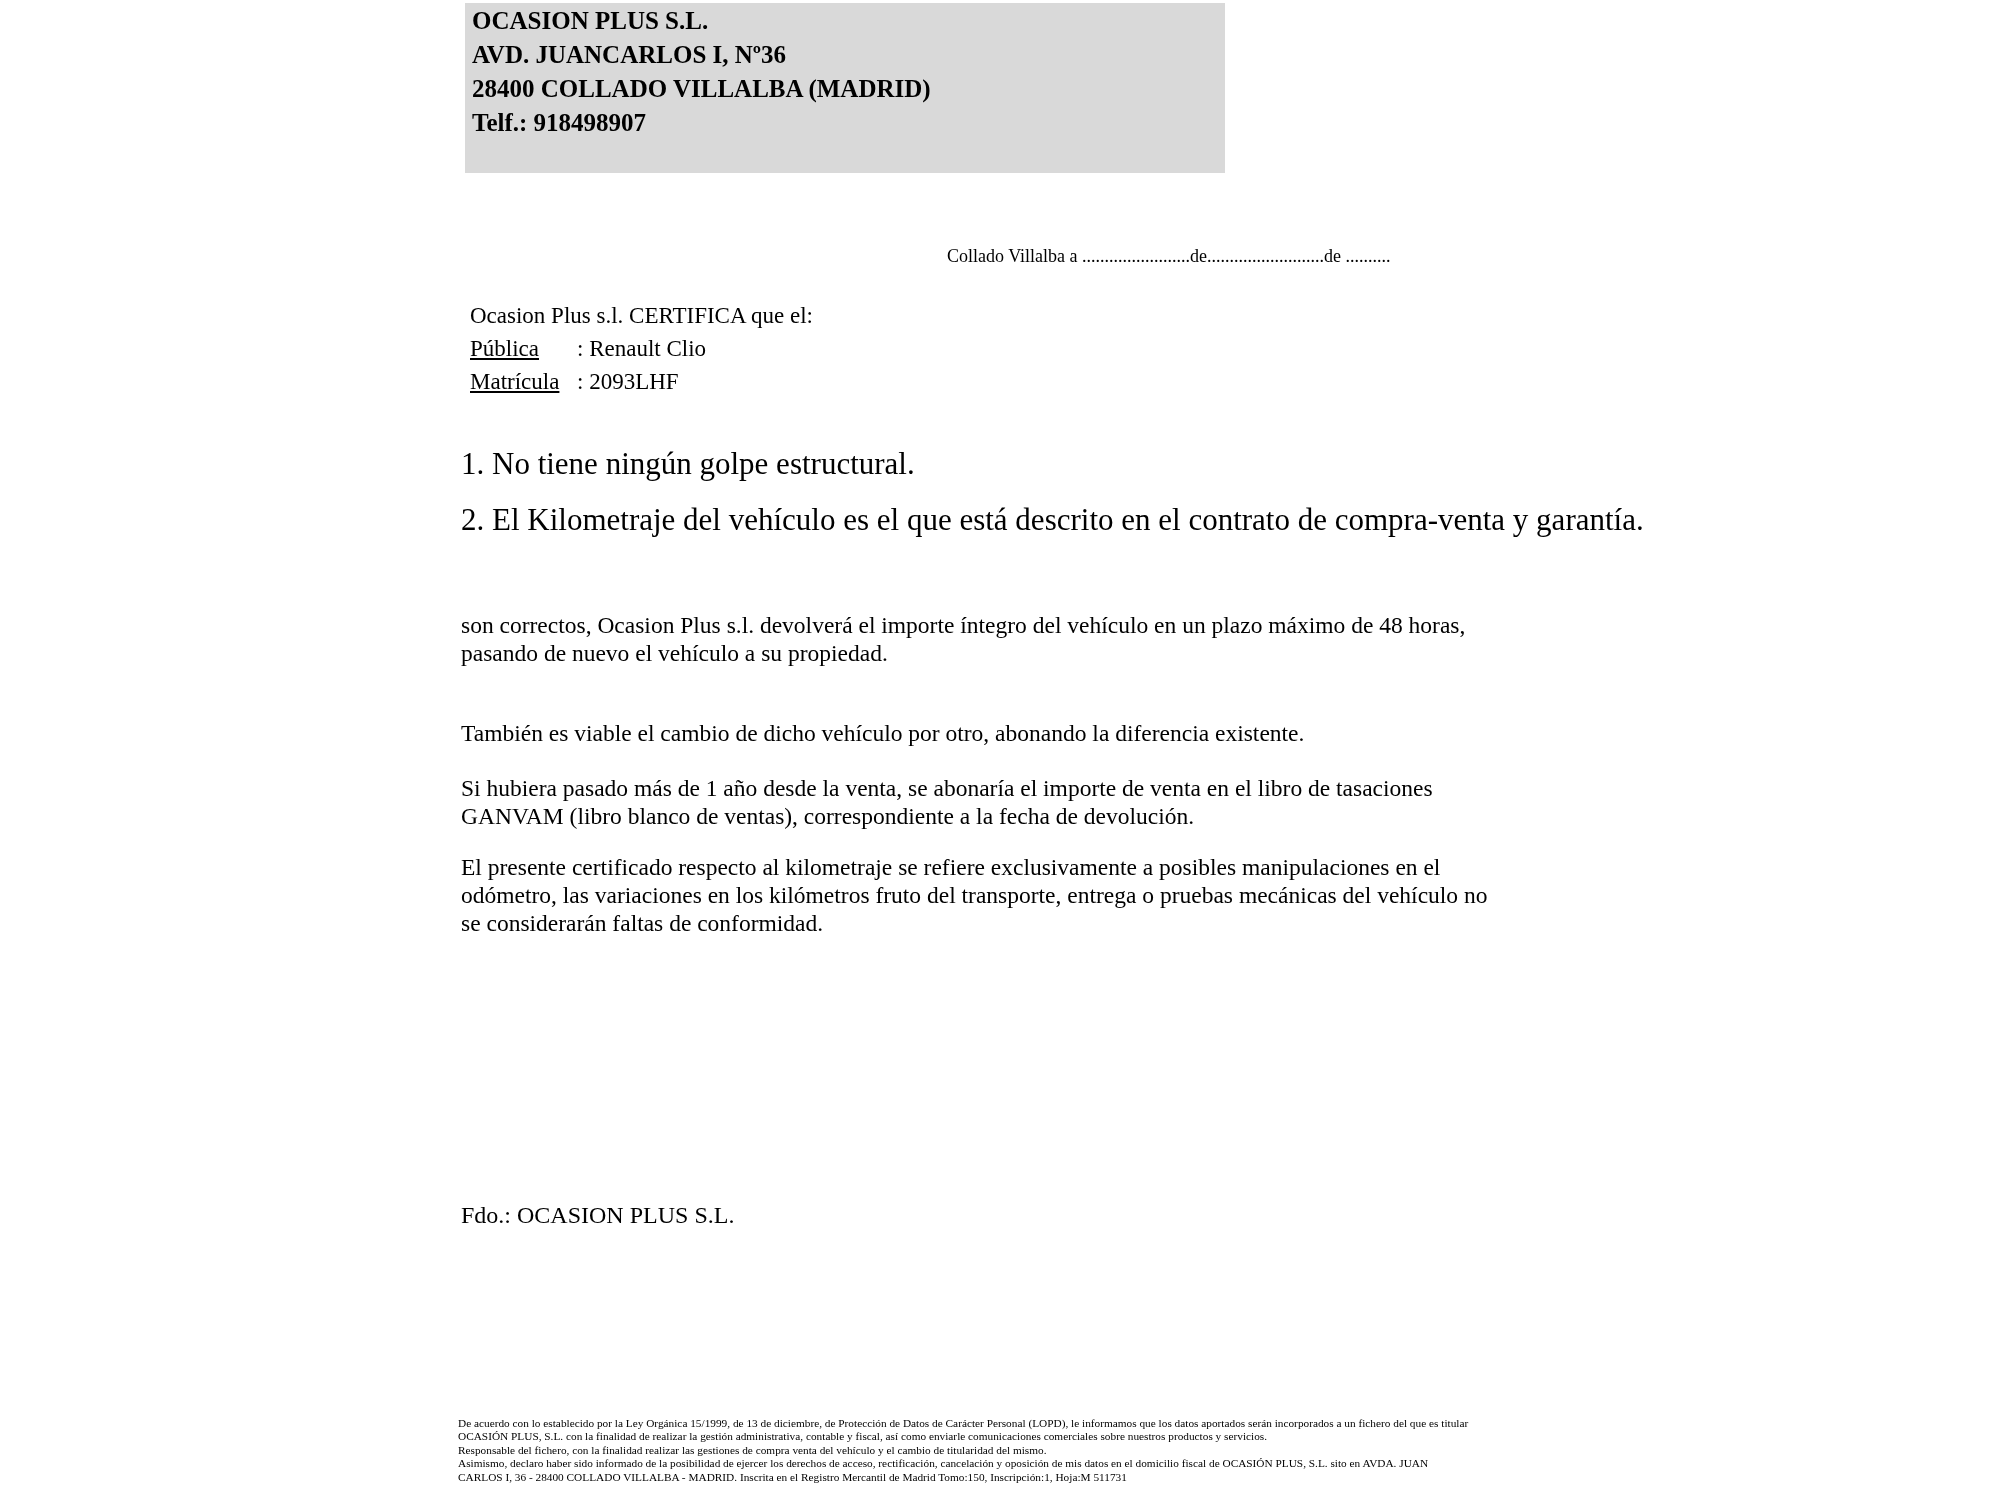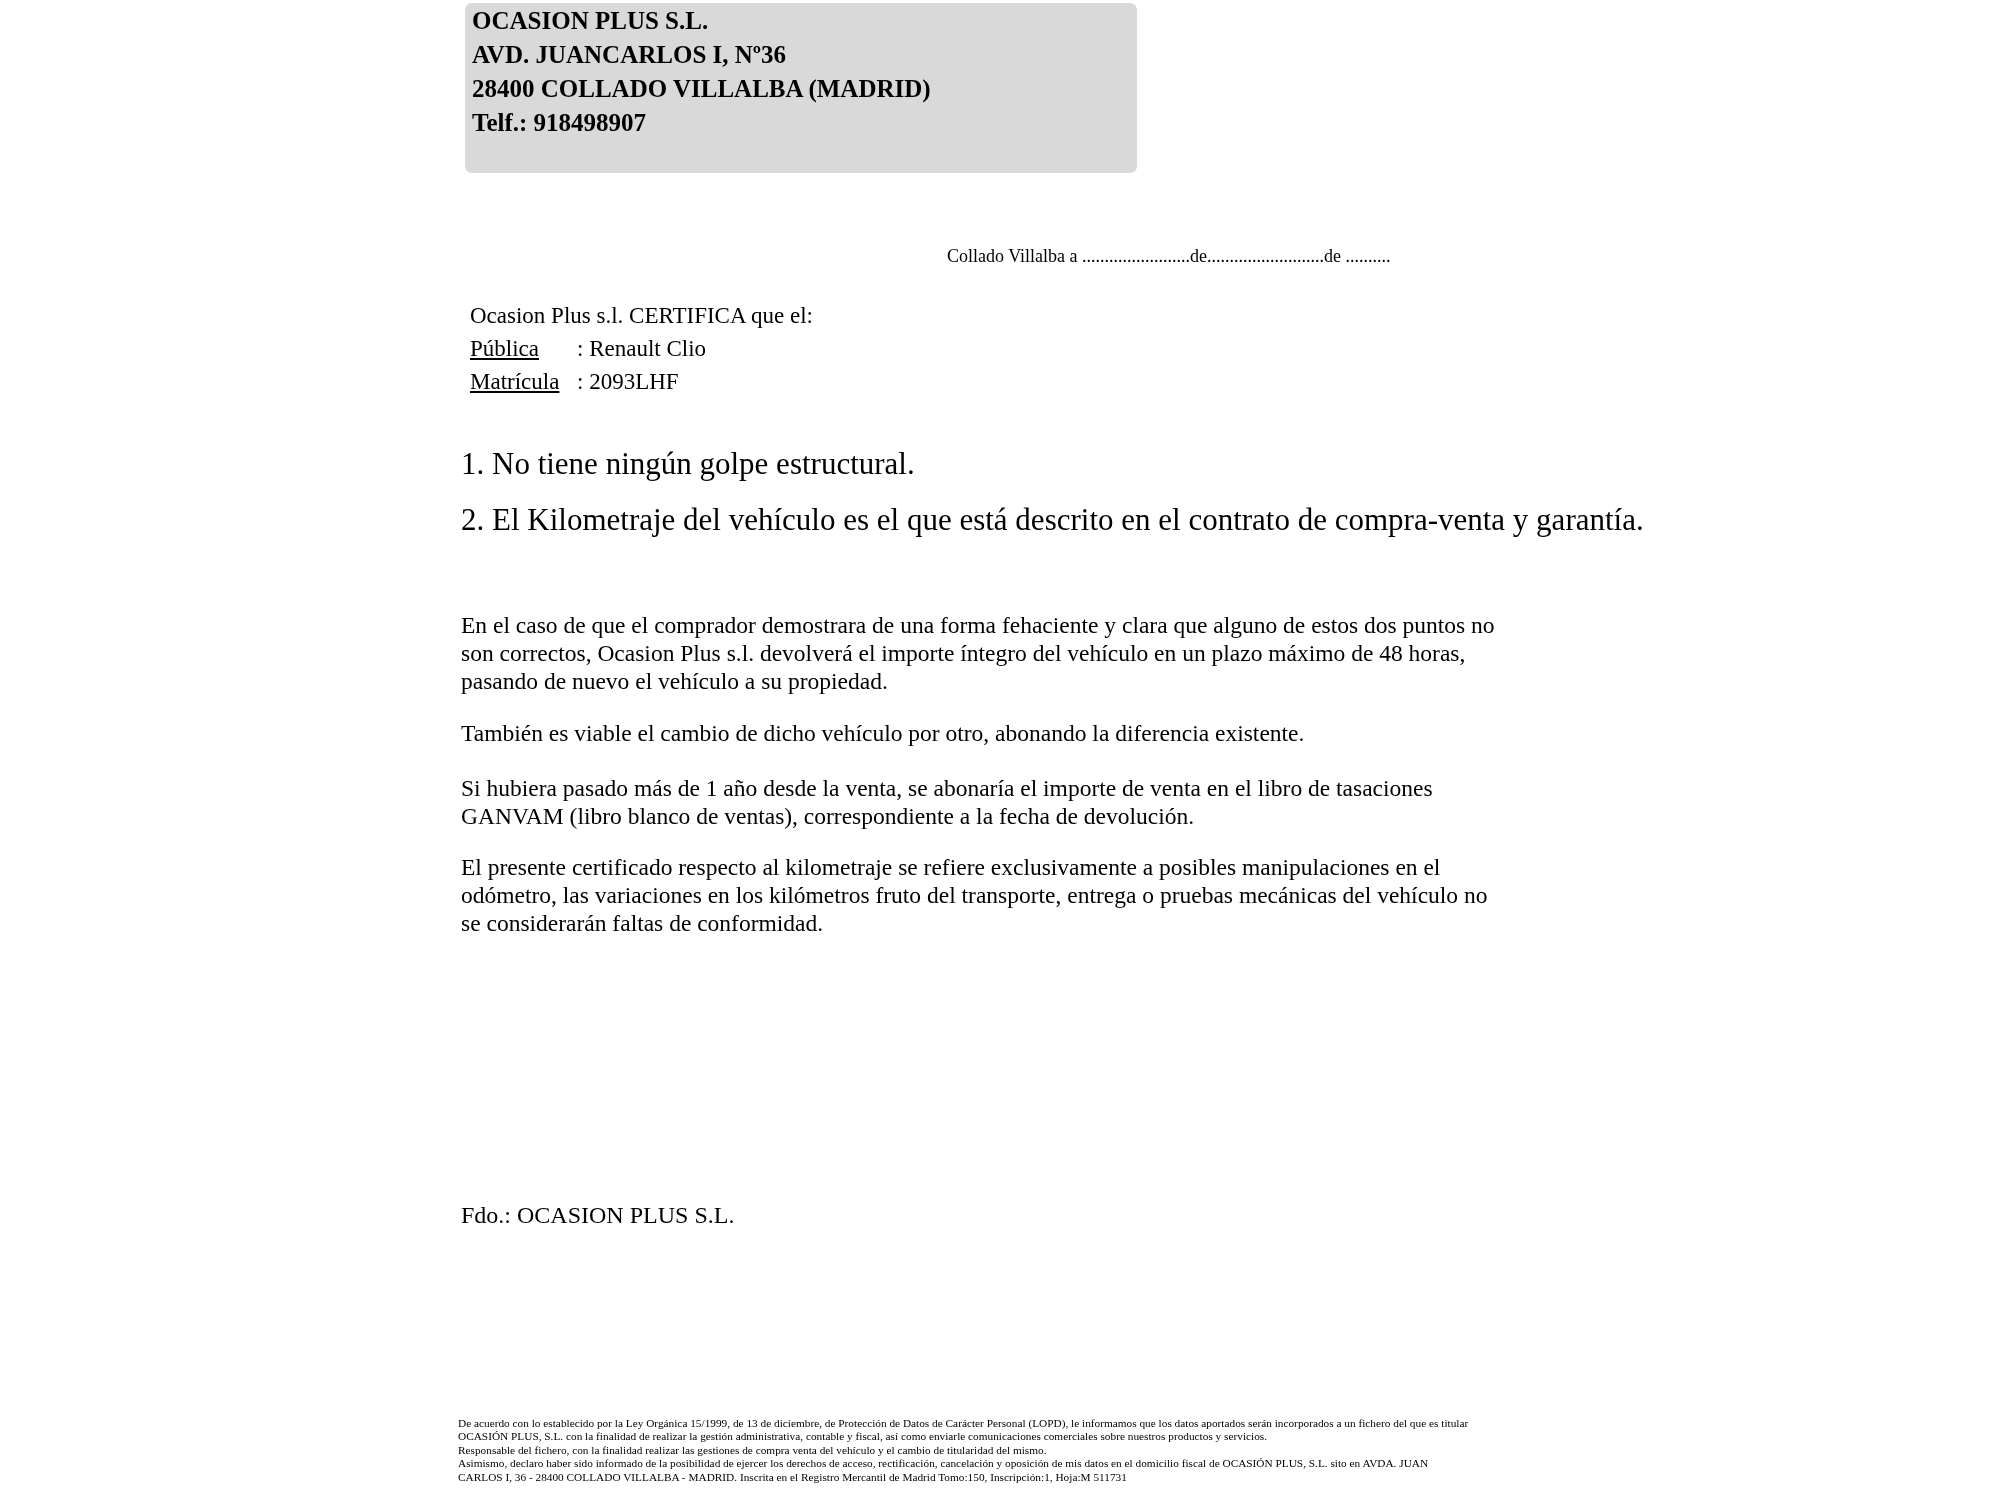--- a/index.html
+++ b/index.html
@@ -11,30 +11,29 @@
     color: #000000;
     font-family: "Liberation Serif", "DejaVu Serif", serif;
     overflow: hidden;
   }
 
   
   .header-box {
     position: absolute;
     left: 465px;
     top: 3px;
-    width: 672px;
+    width: 760px;
     height: 170px;
     background: #d9d9d9;
     box-sizing: border-box;
     padding: 1px 0 0 7px;
     font-weight: bold;
     font-size: 25px;
     line-height: 34px;
     white-space: nowrap;
-    border-radius: 7px;
   }
 
   
   .date-line {
     position: absolute;
     left: 947px;
     top: 243px;
     font-size: 18px;
     line-height: 27px;
     white-space: nowrap;
@@ -121,21 +120,20 @@
     <div class="cert-row">
       <span class="cert-label">Matrícula</span>
       <span class="cert-value">: 2093LHF</span>
     </div>
   </div>
 
   <div class="point point-1">1. No tiene ningún golpe estructural.</div>
   <div class="point point-2">2. El Kilometraje del vehículo es el que está descrito en el contrato de compra-venta y garantía.</div>
 
   <div class="para para-1">
-    <div>En el caso de que el comprador demostrara de una forma fehaciente y clara que alguno de estos dos puntos no</div>
     <div>son correctos, Ocasion Plus s.l. devolverá el importe íntegro del vehículo en un plazo máximo de 48 horas,</div>
     <div>pasando de nuevo el vehículo a su propiedad.</div>
   </div>
 
   <div class="para para-2">
     <div>También es viable el cambio de dicho vehículo por otro, abonando la diferencia existente.</div>
   </div>
 
   <div class="para para-3">
     <div>Si hubiera pasado más de 1 año desde la venta, se abonaría el importe de venta en el libro de tasaciones</div>

